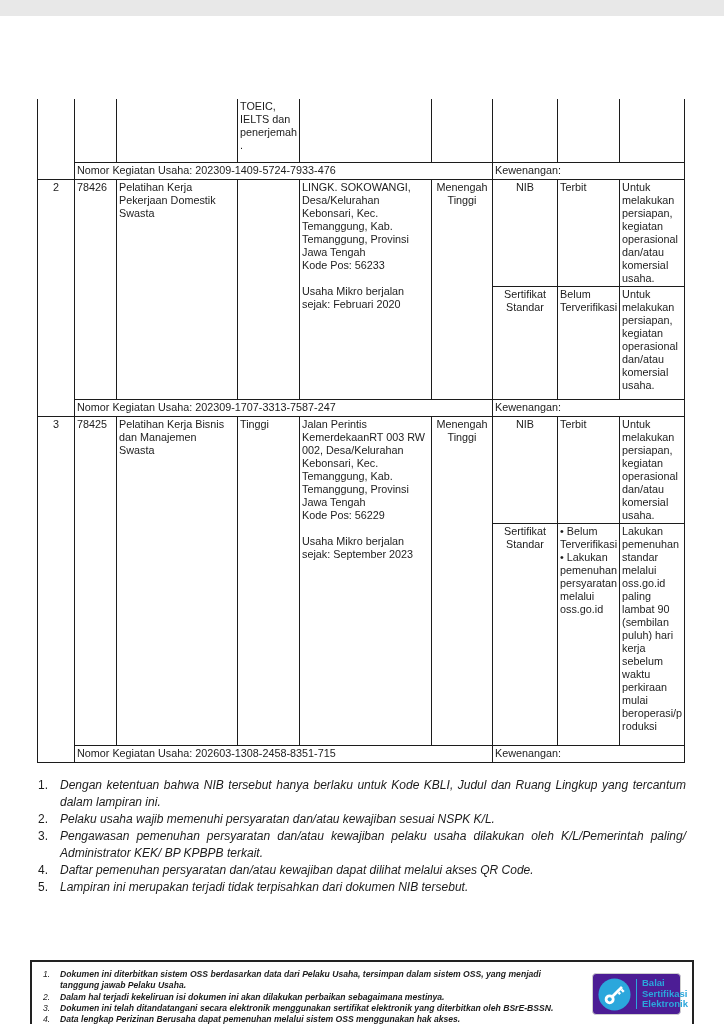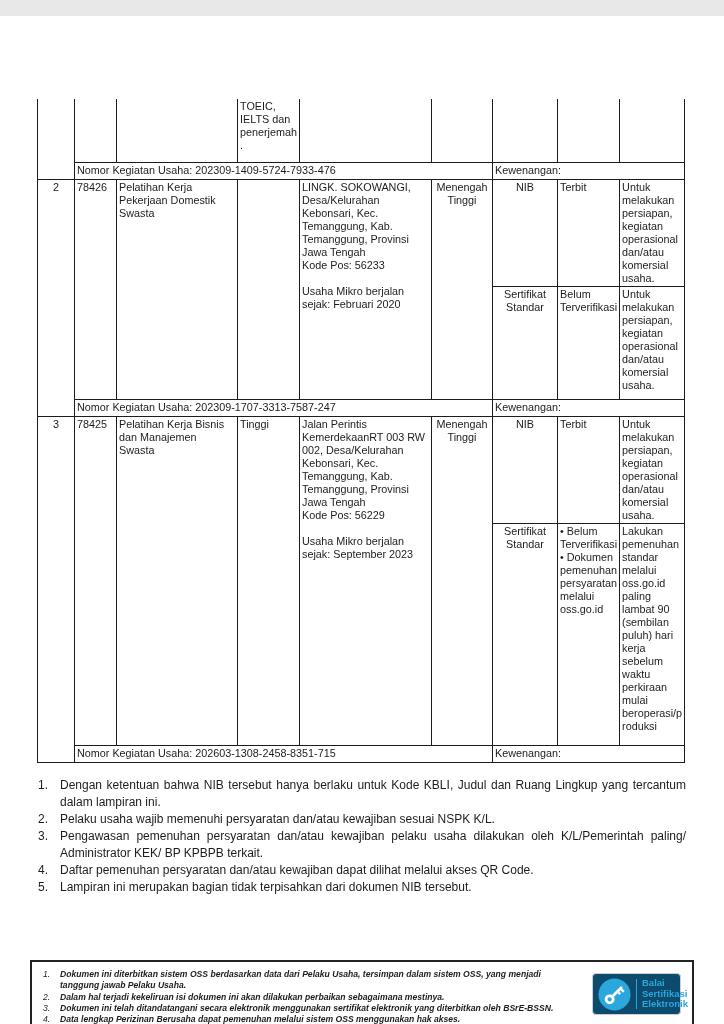--- a/index.html
+++ b/index.html
@@ -14,29 +14,29 @@
     font-size:10.8px;line-height:13px;padding:1px 2px;white-space:pre-line;
   }
   td.noTop{border-top:none !important;}
   td.ctr{text-align:center;}
   td.meta{white-space:nowrap;vertical-align:middle;padding:1px 4px;font-size:11px;}
   td.pl{padding-left:3px;}
   
   .notes{position:absolute;left:38px;top:761px;width:648px;font-size:12px;line-height:17px;}
   .note{display:flex;}
   .note .n{width:22px;flex:none;}
-  .note .t{flex:1;text-align:justify;}
+  .note .t{flex:1;text-align:justify;font-style:italic;}
   
   .foot{position:absolute;left:30px;top:944px;width:660px;height:66px;border:2px solid #222;background:#fff;}
   .fnotes{position:absolute;left:11px;top:7px;width:528px;font-size:8.6px;line-height:11.3px;font-style:italic;}
   .fnote{display:flex;}
   .fnote .n{width:17px;flex:none;}
   .fnote .t{flex:1;font-weight:bold;}
   .logocard{
-    position:absolute;right:11px;top:11px;width:89px;height:42px;background:#0c4a6e;
+    position:absolute;right:11px;top:11px;width:89px;height:42px;background:#4c1d95;
     border:1px solid #cfcfcf;border-radius:4px;display:flex;align-items:center;padding:0 5px;gap:5px;box-sizing:border-box;
   }
   .logodiv{width:1px;height:30px;background:#2ba7dc;flex:none;}
   .logotxt{color:#2ba7dc;font-weight:bold;font-size:9.5px;line-height:10.5px;white-space:pre-line;}
   .keywrap{flex:none;width:33px;height:33px;}
 </style>
 </head>
 <body>
 
 <div class="page">
@@ -152,21 +152,21 @@
 operasional
 dan/atau
 komersial
 usaha.</td>
     </tr>
     <tr style="height:222px">
       <td class="ctr">Sertifikat
 Standar</td>
       <td>• Belum
 Terverifikasi
-• Dokumen
+• Lakukan
 pemenuhan
 persyaratan
 melalui
 oss.go.id</td>
       <td>Lakukan
 pemenuhan
 standar
 melalui
 oss.go.id
 paling
@@ -200,21 +200,21 @@
     <div class="note">
       <span class="n">3.</span>
       <span class="t">Pengawasan pemenuhan persyaratan dan/atau kewajiban pelaku usaha dilakukan oleh K/L/Pemerintah paling/ Administrator KEK/ BP KPBPB terkait.</span>
     </div>
     <div class="note">
       <span class="n">4.</span>
       <span class="t">Daftar pemenuhan persyaratan dan/atau kewajiban dapat dilihat melalui akses QR Code.</span>
     </div>
     <div class="note">
       <span class="n">5.</span>
-      <span class="t">Lampiran ini merupakan bagian tidak terpisahkan dari dokumen NIB tersebut.</span>
+      <span class="t">Lampiran ini merupakan terjadi tidak terpisahkan dari dokumen NIB tersebut.</span>
     </div>
   </div>
 
   <div class="foot">
     <div class="fnotes">
       <div class="fnote">
         <span class="n">1.</span>
         <span class="t">Dokumen ini diterbitkan sistem OSS berdasarkan data dari Pelaku Usaha, tersimpan dalam sistem OSS, yang menjadi tanggung jawab Pelaku Usaha.</span>
       </div>
       <div class="fnote">

